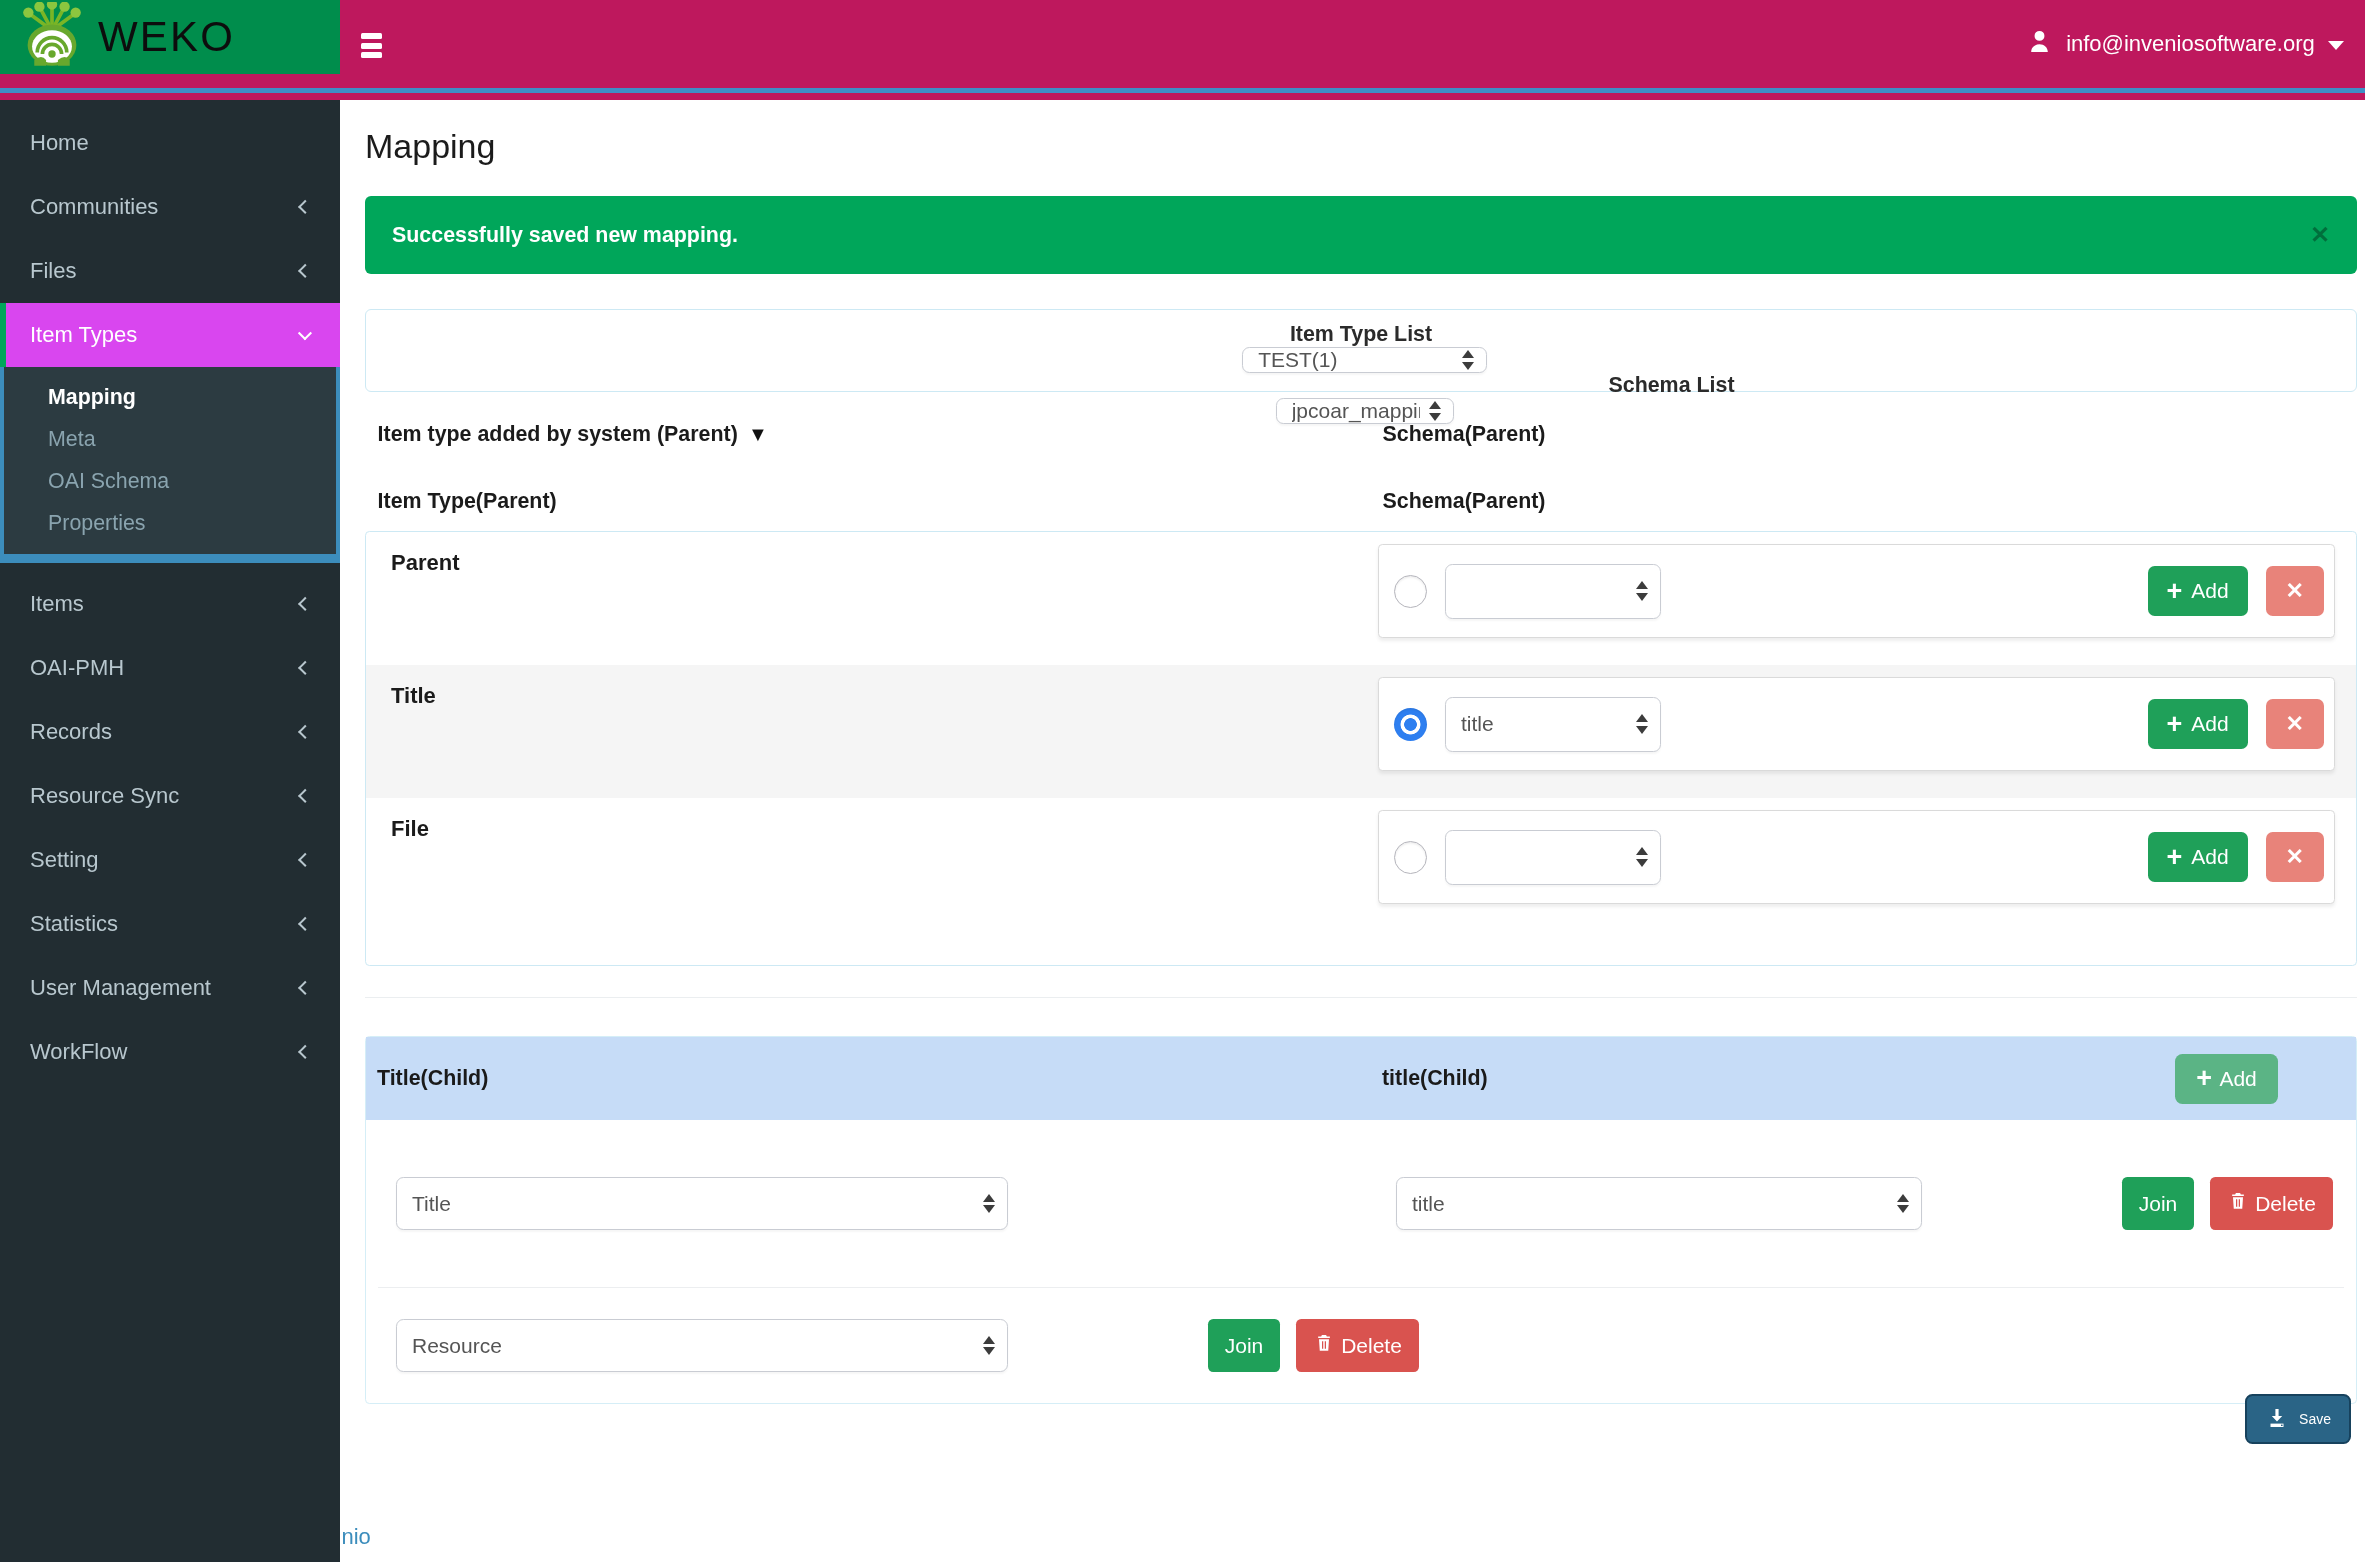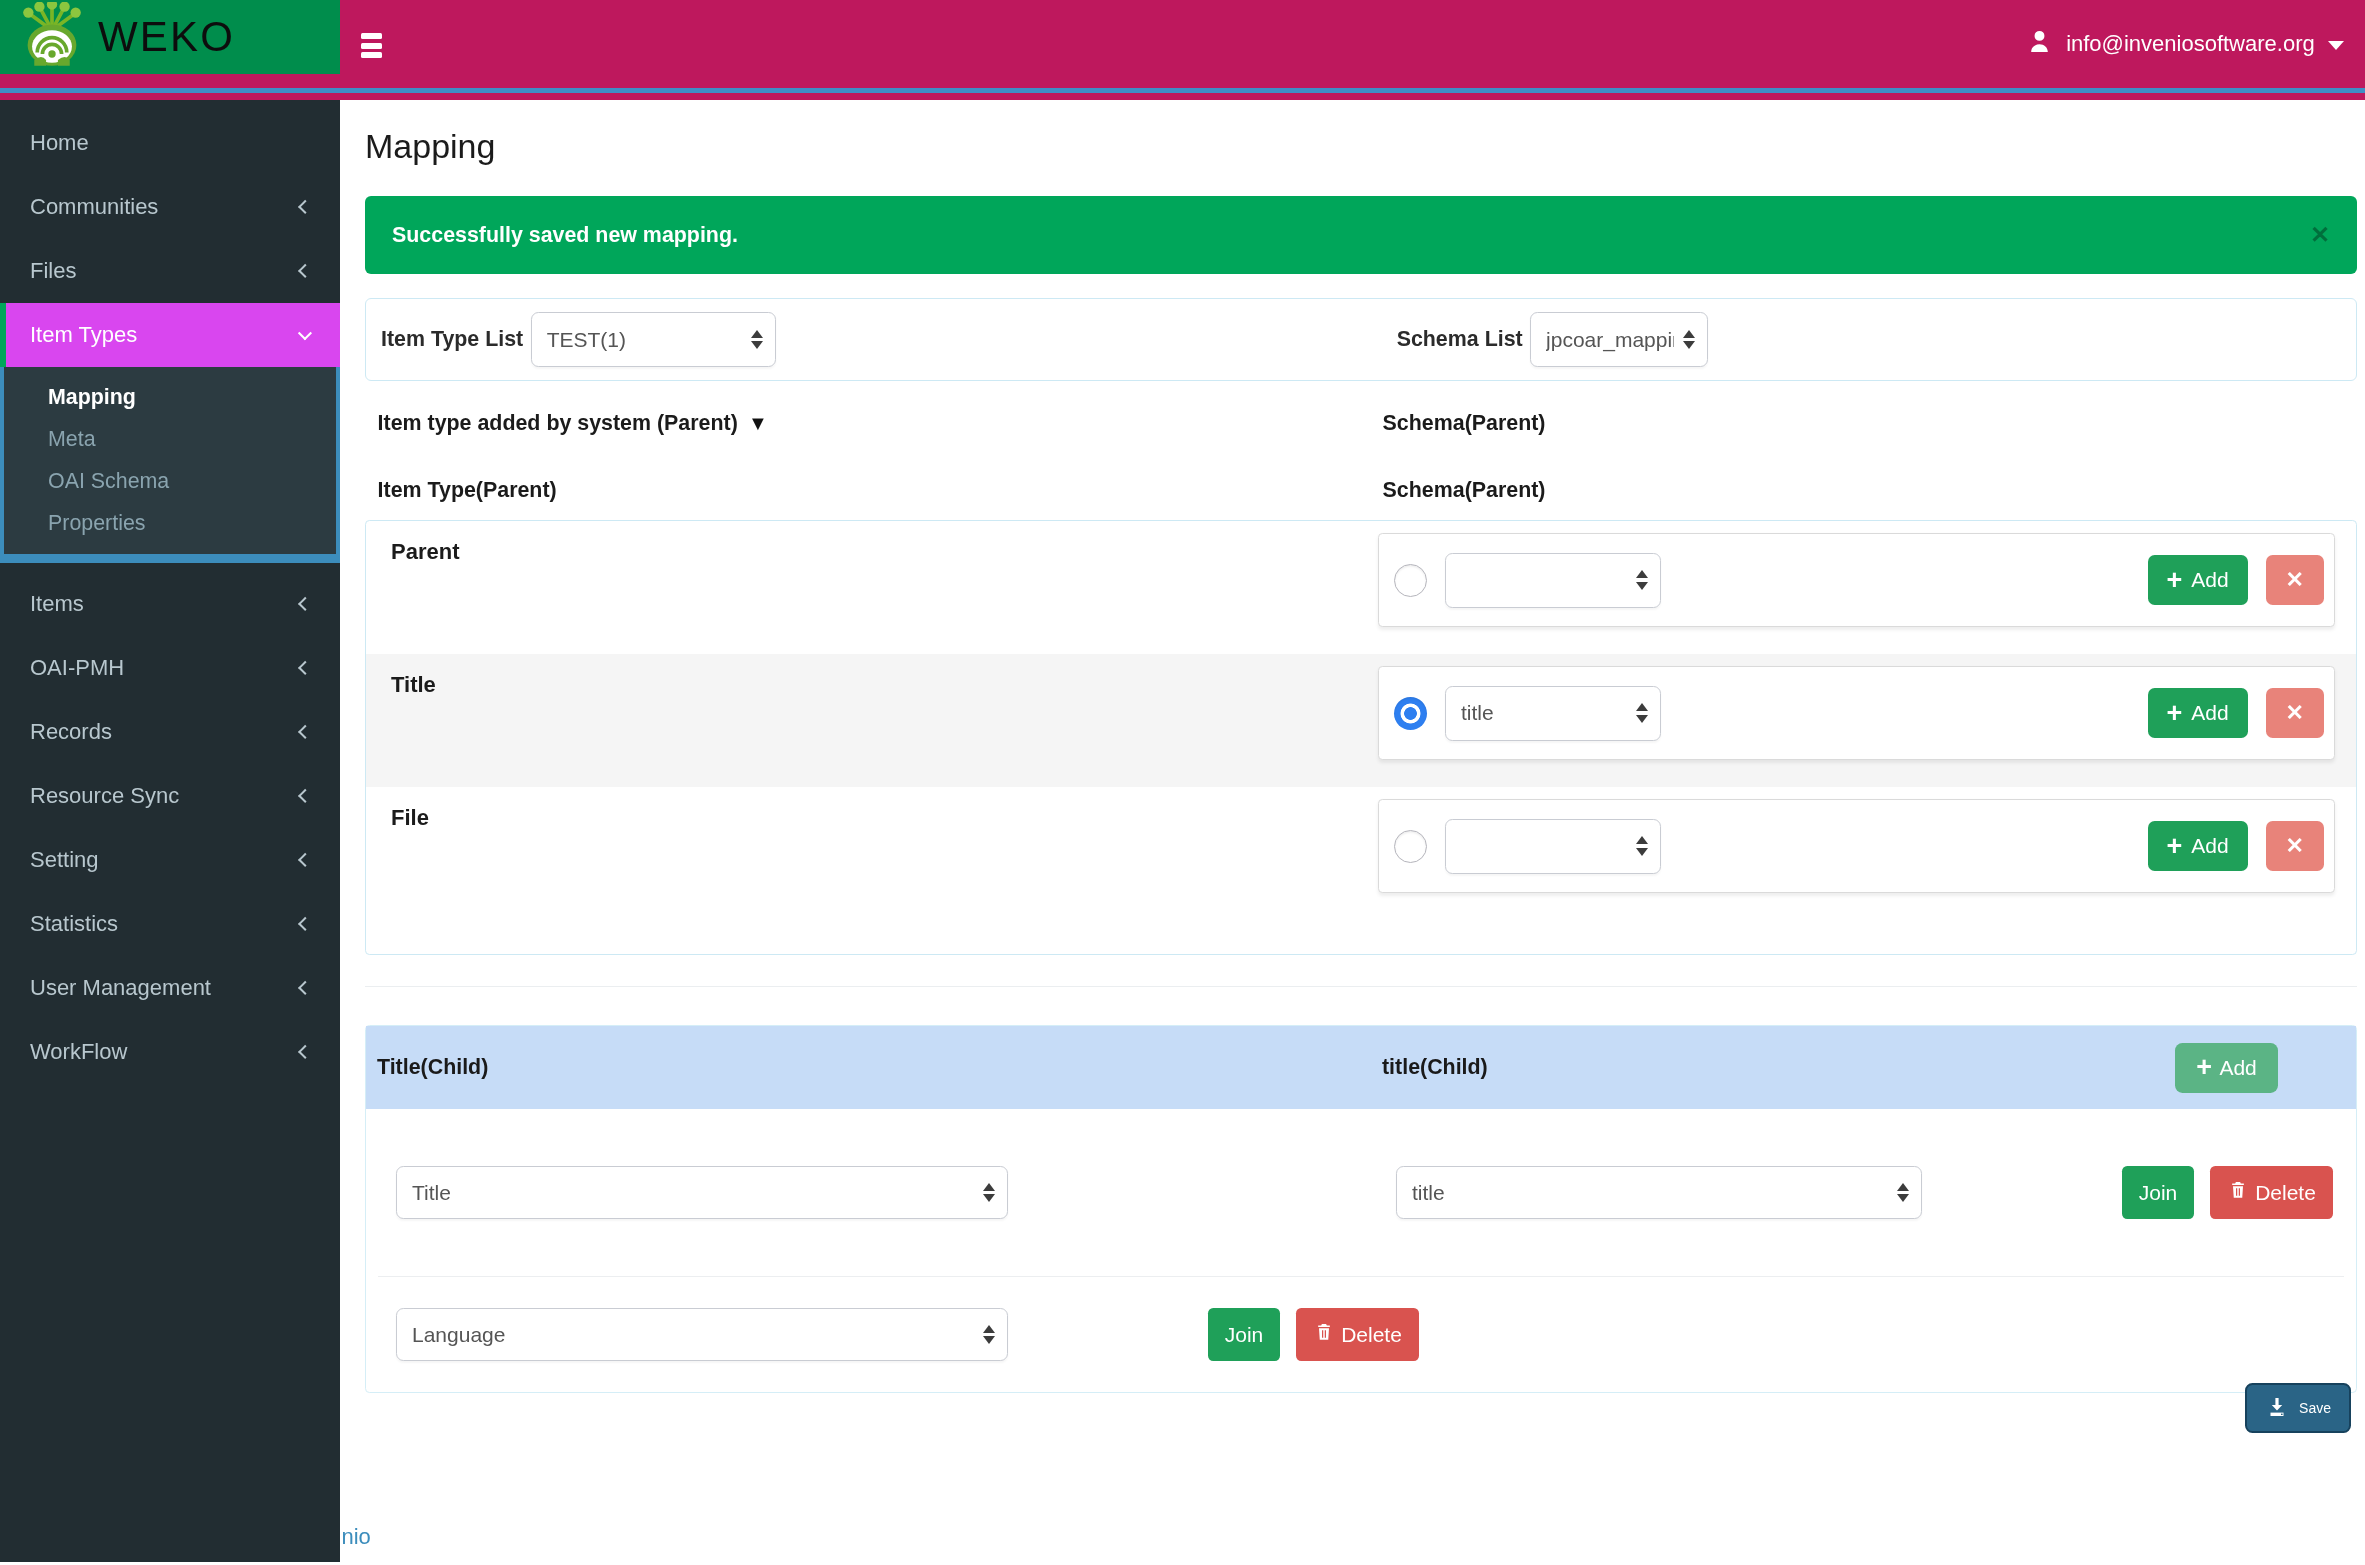--- a/index.html
+++ b/index.html
@@ -36,22 +36,22 @@
   .sub-item { height:42px; display:flex; align-items:center; padding-left:44px; color:#8aa4af; font-size:21.4px; cursor:pointer; }
   .sub-item.active { color:#fff; font-weight:bold; }
   .side-gap { height:9px; }
   
   .content { position:absolute; left:340px; top:93px; width:2026px; padding:0 9px 0 25px; }
   h1.page-title { margin-top:33px; font-size:34px; font-weight:400; color:#1b1b1b; line-height:40px; }
   .alert { margin-top:30px; height:78px; background:#00a65a; border-radius:6px; color:#fff;
            font-weight:bold; font-size:21.4px; display:flex; align-items:center; padding:0 27px; position:relative; }
   .alert-close { position:absolute; right:27px; top:50%; transform:translateY(-50%); color:rgba(0,0,0,0.33);
                  font-size:24px; font-weight:bold; cursor:pointer; }
-  .panel-filters { margin-top:24px; height:83px; border:1.5px solid #cde9f4; border-radius:6px; background:#fff;
-                   display:flex; align-items:center; padding:12px 15px; }
+  .panel-filters { margin-top:35px; height:83px; border:1.5px solid #cde9f4; border-radius:6px; background:#fff;
+                   display:flex; align-items:center; padding:12px 15px;flex-direction:column; }
   .blabel { font-weight:bold; font-size:21.4px; color:#2b2b2b; white-space:nowrap; }
   
   .sel { display:flex; align-items:center; justify-content:space-between; height:55px; padding:0 12px 0 15px;
          border:1.5px solid #c9ccd3; border-radius:7.4px; background:#fff; color:#555; font-size:21px; cursor:pointer;
          box-shadow:0 1.5px 2.2px rgba(0,0,0,0.04); }
   .sel .val { white-space:nowrap; overflow:hidden; }
   .arrows { display:flex; flex-direction:column; gap:3.7px; align-items:center; margin-left:9px; }
   .arr-up { width:0; height:0; border-left:6px solid transparent; border-right:6px solid transparent; border-bottom:8.1px solid #3c3c3c; }
   .arr-dn { width:0; height:0; border-left:6px solid transparent; border-right:6px solid transparent; border-top:8.1px solid #3c3c3c; }
   .w332 { width:245px; margin-left:7.4px; }
@@ -364,21 +364,21 @@
           </svg>
         </span>
         <span>Delete</span>
       </button>
     </div>
 
     <hr class="crow-sep">
 
     <div class="crow short">
       <div class="sel w828">
-        <span class="val">Language</span>
+        <span class="val">Resource</span>
         <span class="arrows">
             <span class="arr-up"></span>
             <span class="arr-dn"></span>
           </span>
       </div>
       <button class="btn btn-join">
         <span>Join</span>
       </button>
       <button class="btn btn-del">
         <span>

